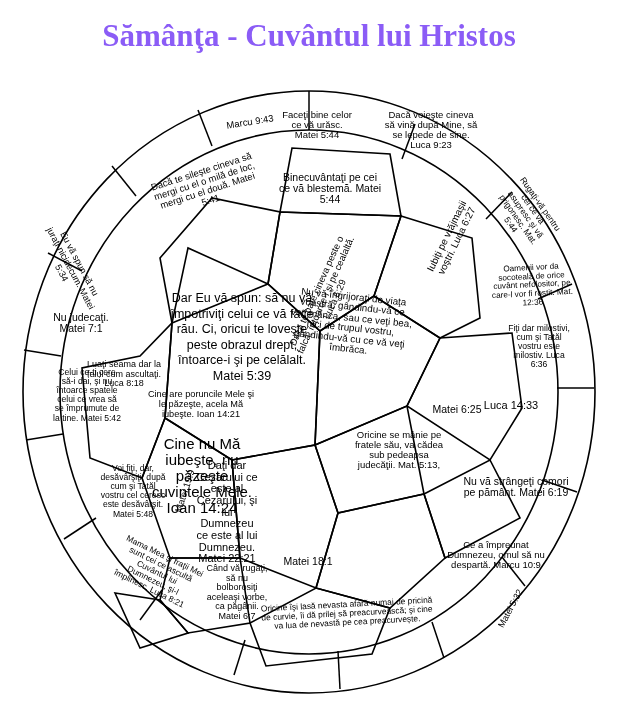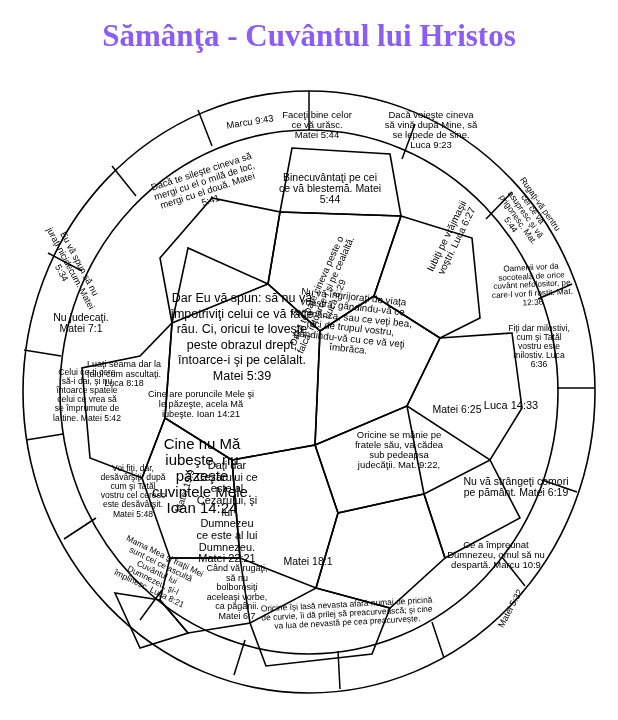--- a/index.html
+++ b/index.html
@@ -125,21 +125,21 @@
 
   <div class="cellLabel" style="left:94px;top:462px;width:86px;font-size:8.4px;transform:rotate(26deg);">Mama Mea şi fraţii Mei sunt cei ce ascultă Cuvântul lui Dumnezeu, şi-l împlinesc. Luca 8:21</div>
 
   <div class="cellLabel" style="left:80px;top:376px;width:66px;font-size:8.6px;">Voi fiţi, dar, desăvârşiţi, după cum şi Tatăl vostru cel ceresc este desăvârşit. Matei 5:48</div>
 
   <div class="cellLabel" style="left:130px;top:398px;width:70px;font-size:9.5px;transform:rotate(-72deg);">Matei 19:9</div>
 
   <div class="cellLabel" style="left:176px;top:372px;width:62px;font-size:11px;">Daţi dar Cezarului ce este al Cezarului, şi lui Dumnezeu ce este al lui Dumnezeu. Matei 22:21</div>
 
 
-  <div class="cellLabel" style="left:334px;top:342px;width:90px;font-size:9.5px;">Oricine se mânie pe fratele său, va cădea sub pedeapsa judecăţii. Mat. 9:22,</div>
+  <div class="cellLabel" style="left:334px;top:342px;width:90px;font-size:9.5px;">Oricine se mânie pe fratele său, va cădea sub pedeapsa judecăţii. Mat. 5:13,</div>
 
   <div class="cellLabel" style="left:386px;top:316px;width:62px;font-size:10.5px;margin-left:20px;">Matei 6:25</div>
 
   <div class="cellLabel" style="left:270px;top:204px;width:122px;font-size:9.8px;transform:rotate(6deg);">Nu vă îngrijoraţi de viaţa voastră, gândindu-vă ce veţi mânca, sau ce veţi bea, nici de trupul vostru, gândindu-vă cu ce vă veţi îmbrăca.</div>
 
   <div class="cellLabel" style="left:382px;top:140px;width:100px;font-size:10px;transform:rotate(-64deg);">Iubiţi pe vrăjmaşii voştri. Luca 6:27</div>
 
   <div class="cellLabel" style="left:236px;top:192px;width:140px;font-size:9.6px;transform:rotate(-66deg);">Dacă te bate cineva peste o falcă, întoarce-i şi pe cealaltă. Luca 6:29</div>
 
   <div class="cellLabel" style="left:258px;top:84px;width:104px;font-size:10.5px;text-align:center;">Binecuvântaţi pe cei ce vă blestemă. Matei 5:44</div>

